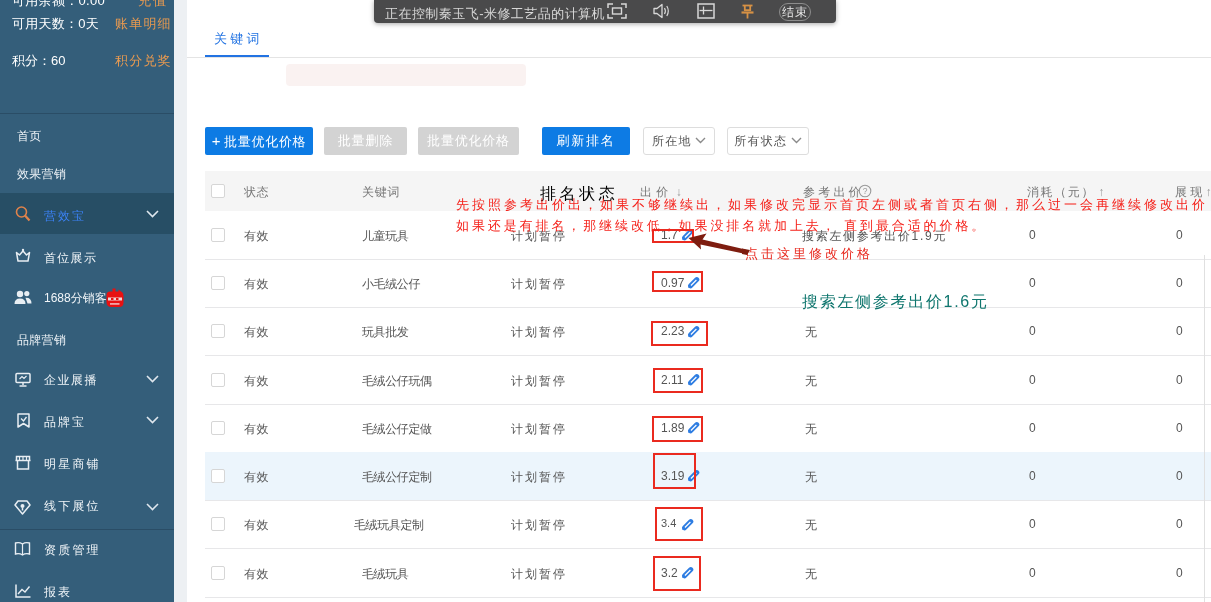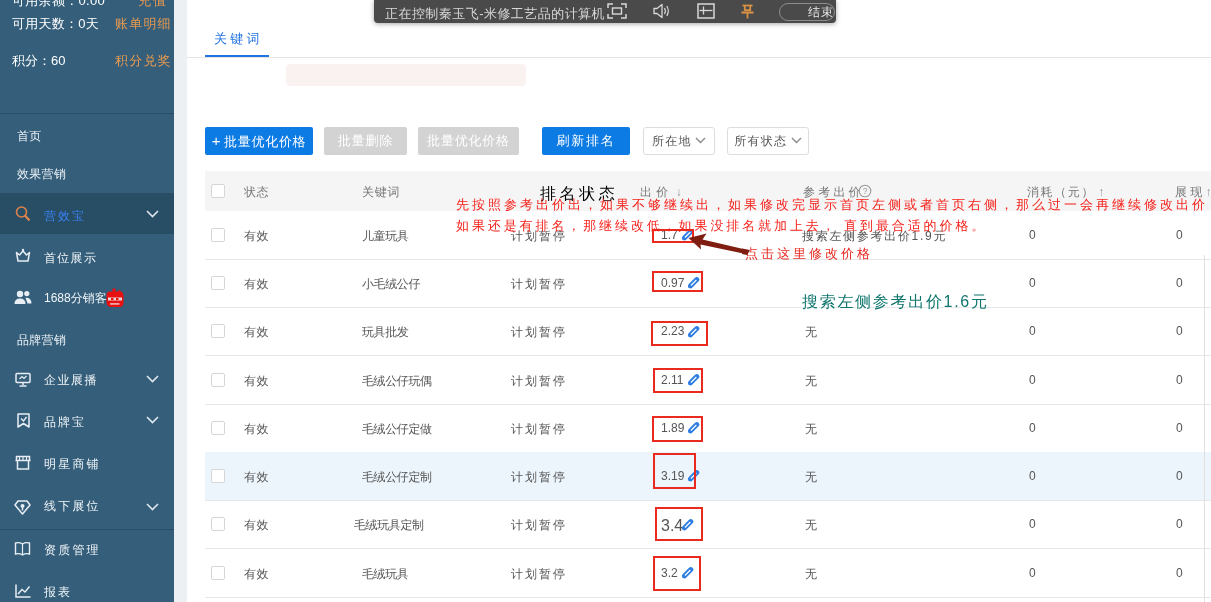--- a/index.html
+++ b/index.html
@@ -124,21 +124,21 @@
   </svg>
 <div class="ab cjk" style="left:805px;top:469.0px;font-size:12px;color:#555">无</div>
 <div class="ab" style="left:1029px;top:469.0px;font-size:12px;color:#555">0</div>
 <div class="ab" style="left:1176px;top:469.0px;font-size:12px;color:#555">0</div>
 <div class="redbox" style="left:653px;top:453px;width:43px;height:36px"></div>
 <div class="rowline" style="top:548.4px"></div>
 <div class="cb" style="left:211px;top:517.2px"></div>
 <div class="ab cjk" style="left:244px;top:517.2px;font-size:12px;color:#555;letter-spacing:0.5px">有效</div>
 <div class="ab cjk" style="left:354px;top:517.2px;font-size:12px;color:#555;letter-spacing:-0.4px">毛绒玩具定制</div>
 <div class="ab cjk" style="left:511px;top:517.2px;font-size:12px;color:#555;letter-spacing:2px">计划暂停</div>
-<div class="ab" style="left:661px;top:517.2px;font-size:16px;color:#555">3.4</div>
+<div class="ab" style="left:661px;top:517.2px;font-size:11px;color:#555">3.4</div>
 <svg width="14" height="14" viewBox="0 0 14 14" style="position:absolute;left:680px;top:517px">
     <path d="M4.6 10.8 L10.8 4.6" stroke="#2e7de2" stroke-width="5" stroke-linecap="round"></path>
     <path d="M4.9 10.5 L10.4 5.0" stroke="#fff" stroke-width="1.2"></path>
     <path d="M2.2 13.0 L3.3 9.8 L5.4 11.9 Z" fill="#2e7de2"></path>
   </svg>
 <div class="ab cjk" style="left:805px;top:517.2px;font-size:12px;color:#555">无</div>
 <div class="ab" style="left:1029px;top:517.2px;font-size:12px;color:#555">0</div>
 <div class="ab" style="left:1176px;top:517.2px;font-size:12px;color:#555">0</div>
 <div class="redbox" style="left:655px;top:507px;width:48px;height:34px"></div>
 <div class="rowline" style="top:596.6px"></div>
@@ -265,12 +265,12 @@
     <rect x="1" y="1" width="16" height="14" fill="none" stroke="#d8d8d8" stroke-width="1.5"></rect>
     <line x1="2.5" y1="7.5" x2="15.5" y2="7.5" stroke="#d8d8d8" stroke-width="1.3"></line>
     <line x1="6.5" y1="3.5" x2="6.5" y2="11.5" stroke="#d8d8d8" stroke-width="1.3"></line>
   </svg>
 <svg class="ab" width="17" height="17" viewBox="0 0 17 17" style="left:739px;top:3px">
     <path d="M3.5 2.5 L13.5 2.5" stroke="#d69145" stroke-width="1.8"></path>
     <path d="M5.8 2.5 L5.8 7.2 L11.2 7.2 L11.2 2.5" fill="none" stroke="#d69145" stroke-width="1.8"></path>
     <path d="M2.5 9.5 L14.5 9.5" stroke="#d69145" stroke-width="2.2"></path>
     <path d="M8.5 9.5 L8.5 15.5" stroke="#d69145" stroke-width="1.8"></path>
   </svg>
-<div class="ab cjk" style="left:779px;top:2.5px;width:56px;height:18px;border:1px solid #8d8d8d;border-radius:10px;box-sizing:border-box;color:#e8e8e8;font-size:12px;text-align:right;line-height:16px;letter-spacing:1px">结束</div>
+<div class="ab cjk" style="left:779px;top:2.5px;width:32px;height:18px;border:1px solid #8d8d8d;border-radius:10px;box-sizing:border-box;color:#e8e8e8;font-size:12px;text-align:center;line-height:16px;letter-spacing:1px">结束</div>
 </body></html>

